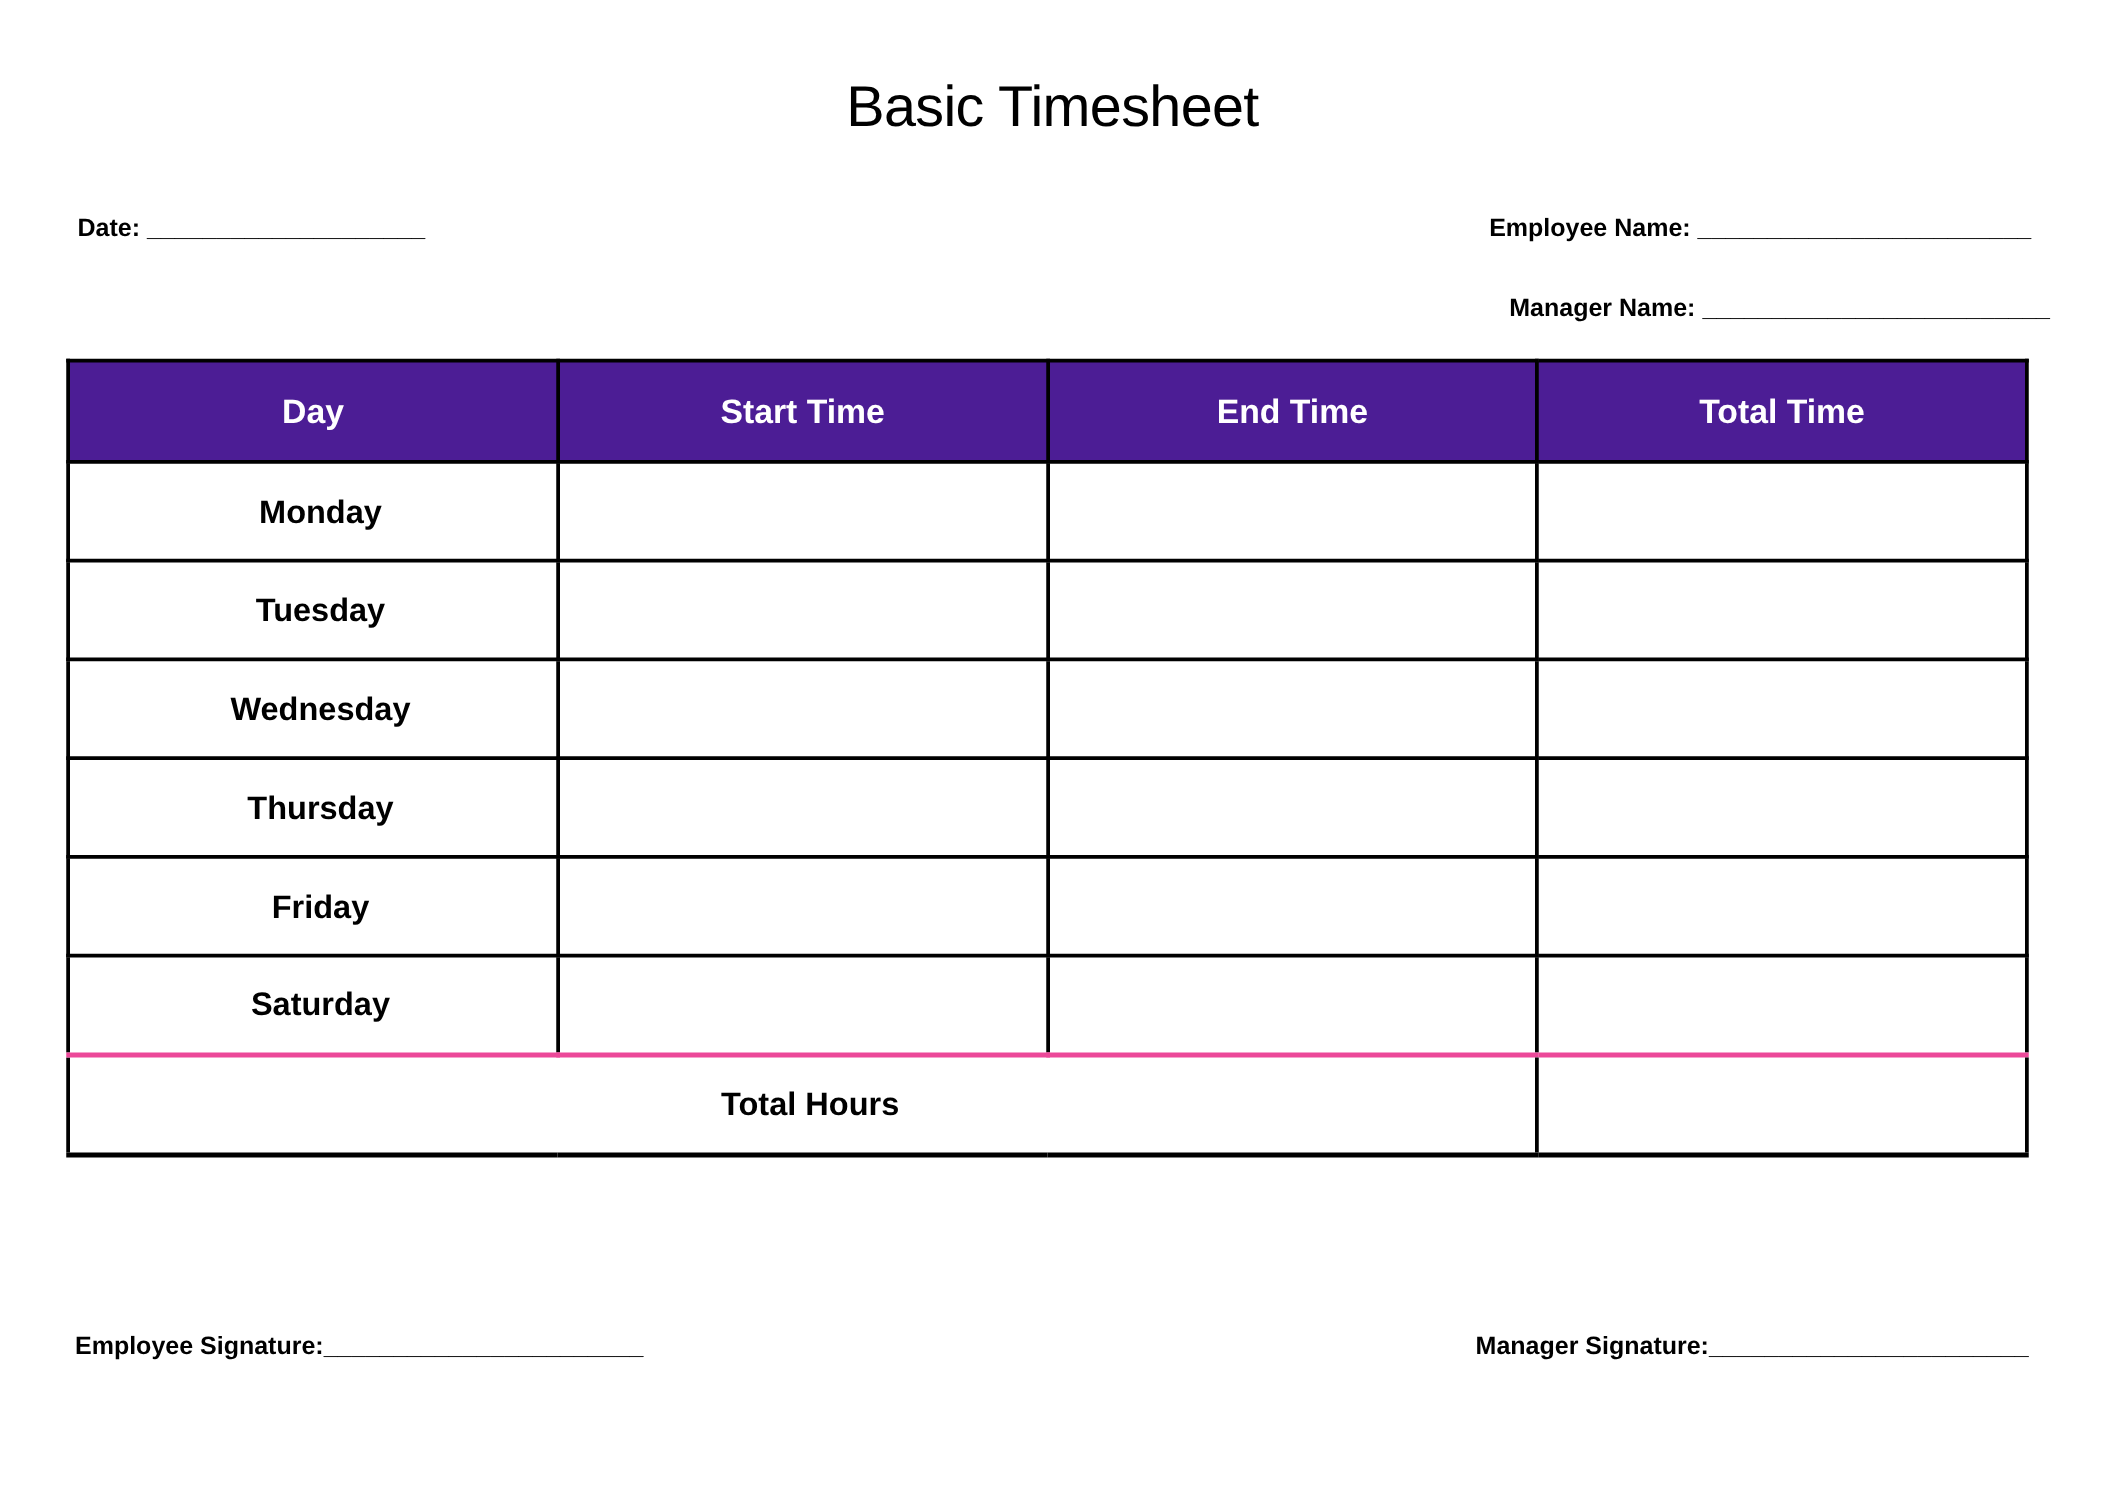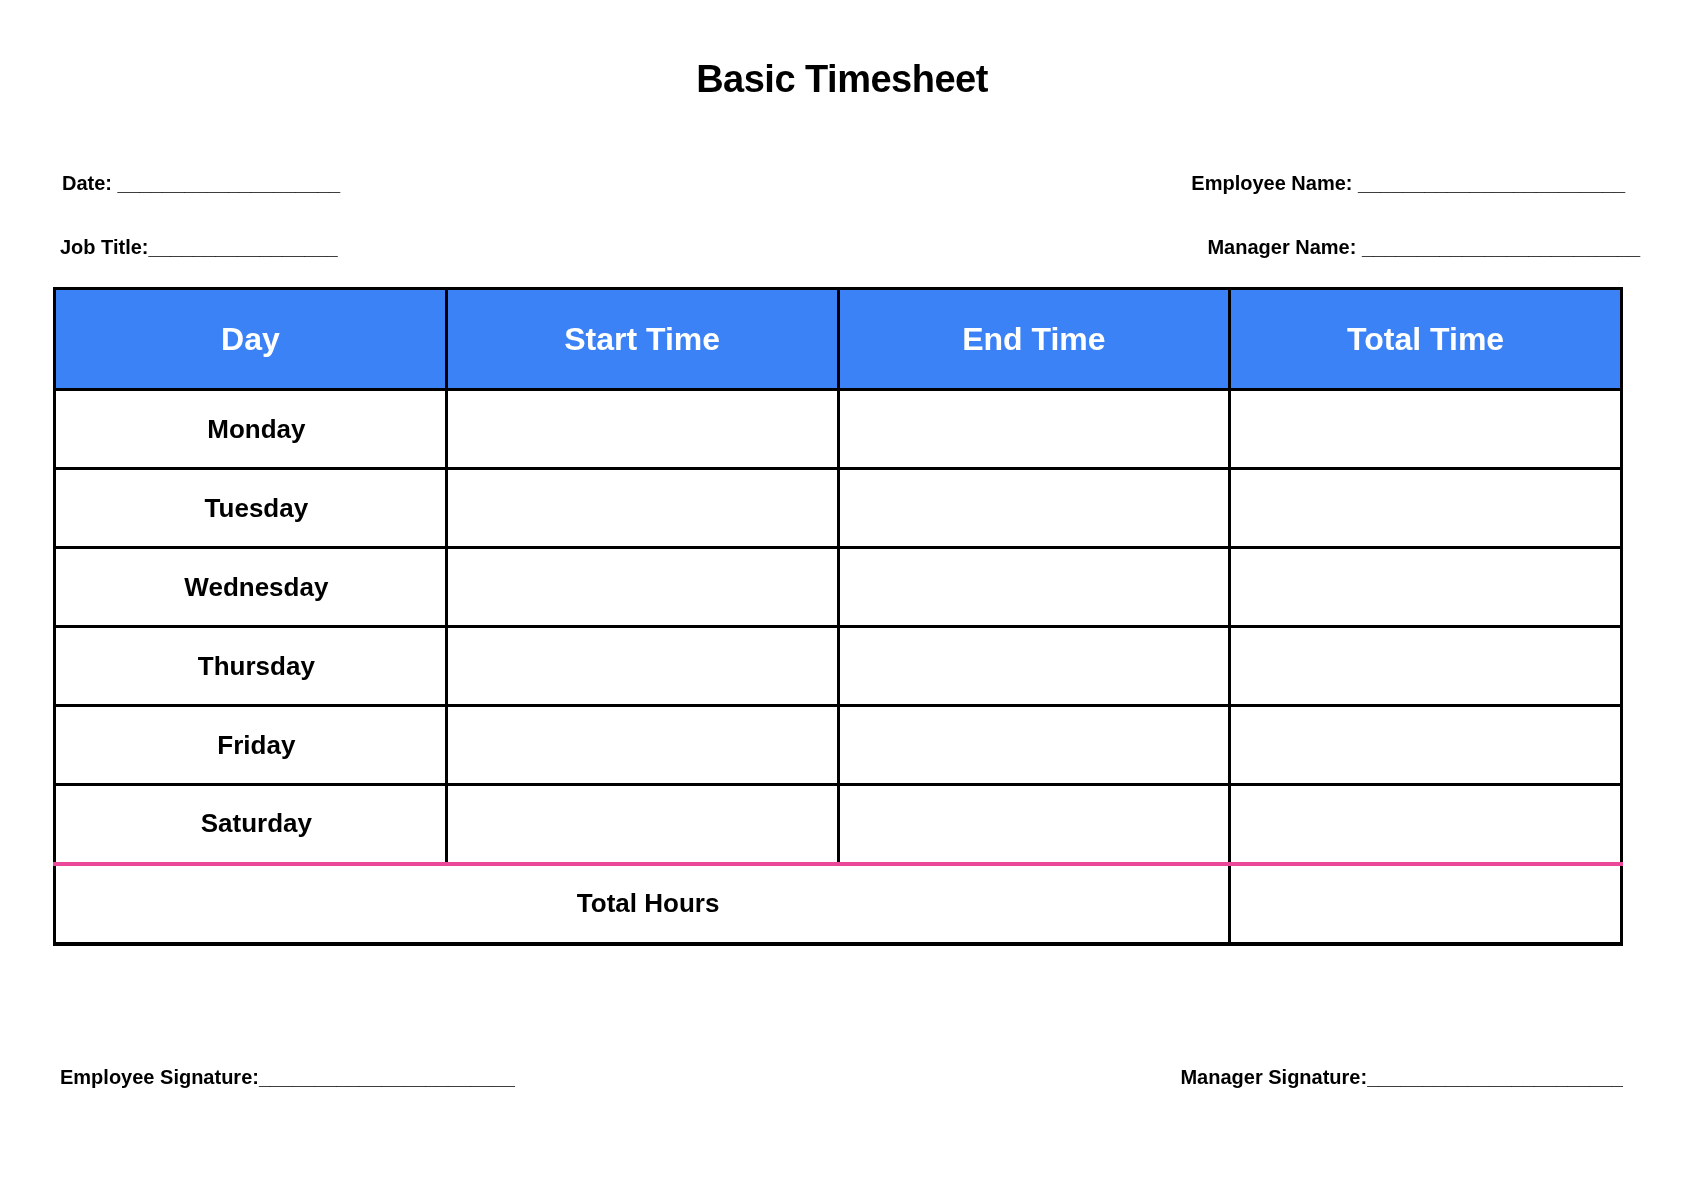--- a/index.html
+++ b/index.html
@@ -8,21 +8,21 @@
     background: #ffffff;
     font-family: "Liberation Sans", sans-serif;
     color: #000000;
     overflow: hidden;
   }
   .page { position: relative; width: 1684px; height: 1192px; background: #ffffff; }
 
   .doc-title {
     position: absolute; top: 58px; left: 0; width: 100%;
     text-align: center;
-    font-size: 38px; font-weight: bold; letter-spacing: -0.5px;
+    font-size: 46px; font-weight: normal; letter-spacing: -0.5px;
   }
 
   .field {
     position: absolute;
     font-size: 20px; font-weight: bold;
     white-space: pre;
   }
   .field .line { font-weight: bold; }
   .f-date          { top: 172px; left: 62px; }
   .f-employee-name { top: 172px; right: 59px; text-align: right; }
@@ -30,23 +30,23 @@
   .f-manager-name  { top: 236px; right: 44px; text-align: center; margin-left: 22px; }
   .f-emp-sig       { top: 1066px; left: 60px; }
   .f-mgr-sig       { top: 1066px; right: 61px; text-align: right; }
 
   table.timesheet {
     position: absolute; left: 53px; top: 287px;
     width: 1570px;
     border-collapse: collapse; table-layout: fixed;
   }
   .timesheet th {
-    background: #3b82f6; color: #ffffff;
-    height: 101px;
-    font-size: 32px; font-weight: bold;
+    background: #4c1d95; color: #ffffff;
+    height: 81px;
+    font-size: 27px; font-weight: bold;
     text-align: center; vertical-align: middle;
     border: 3px solid #000000;
   }
   .timesheet td {
     border: 3px solid #000000;
     height: 79px;
     background: #ffffff;
     text-align: center; vertical-align: middle;
     font-size: 26px; font-weight: bold; padding-left: 12px;
   }
@@ -60,21 +60,20 @@
 <body>
 
 <div class="page">
 
   <div class="doc-title">Basic Timesheet</div>
 
   <div class="field f-date"><span>Date: </span><span class="line">____________________</span></div>
 
   <div class="field f-employee-name"><span>Employee Name: </span><span class="line">________________________</span></div>
 
-  <div class="field f-job-title"><span>Job Title:</span><span class="line">_________________</span></div>
 
   <div class="field f-manager-name"><span>Manager Name: </span><span class="line">_________________________</span></div>
 
   <table class="timesheet">
     <colgroup>
       <col style="width:25%">
         <col style="width:25%">
         <col style="width:25%">
         <col style="width:25%">
     </colgroup>

